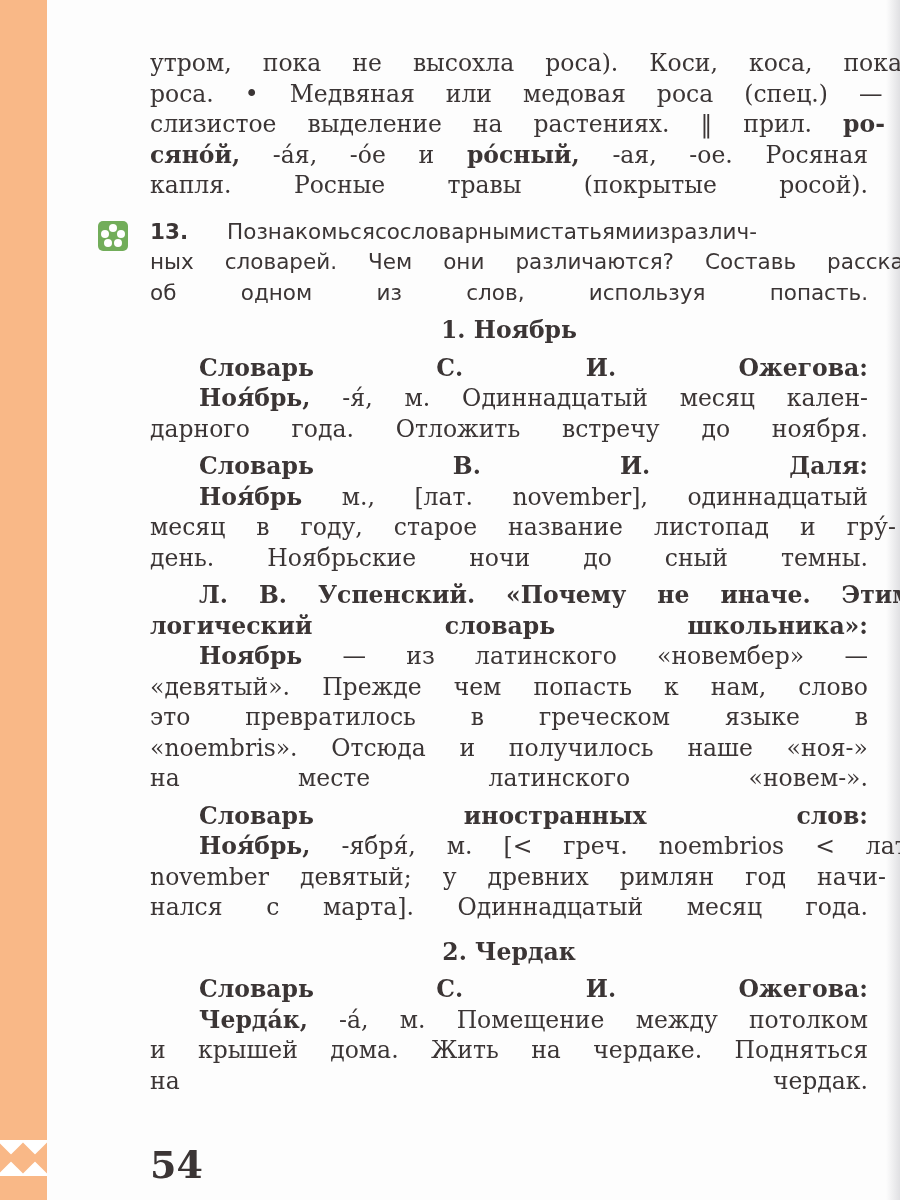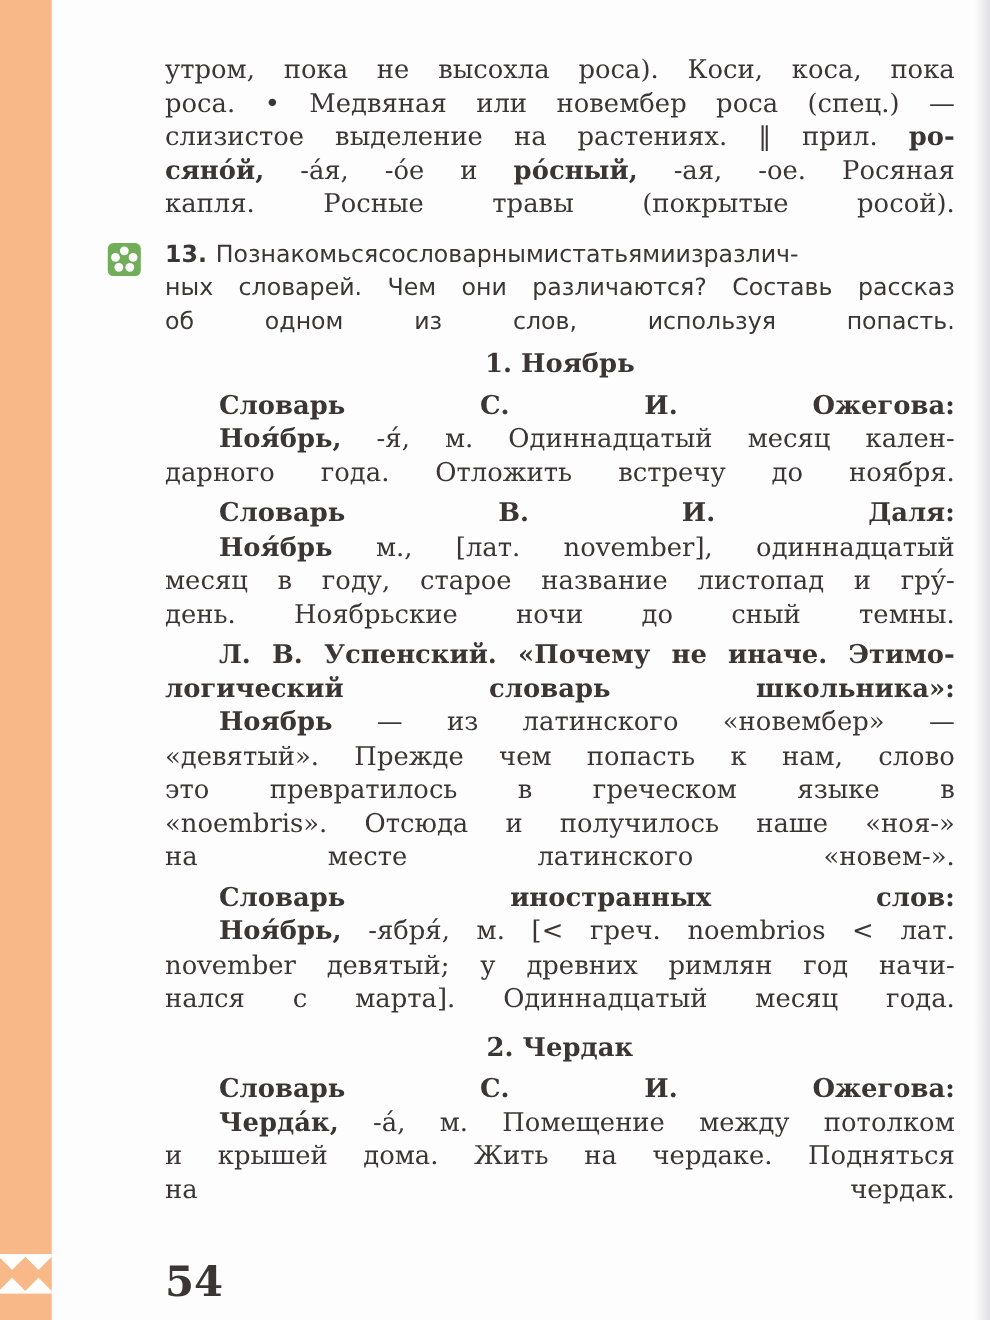--- a/index.html
+++ b/index.html
@@ -54,20 +54,21 @@
       top: 48px;
       width: 718px;
     }
     .line {
       display: flex;
       justify-content: space-between;
       font-size: 23.5px;
       line-height: 30.5px;
       height: 30.5px;
       white-space: nowrap;
+      gap: 31px;
     }
     .line.last {
       justify-content: space-between;
       gap: 0.42em;
     }
     .line.indent {
       padding-left: 49px;
     }
     .b { font-weight: bold; }
     .sans {
@@ -134,21 +135,21 @@
         <span>роса).</span>
         <span>Коси,</span>
         <span>коса,</span>
         <span>пока</span>
       </div>
       <div class="line">
         <span>роса.</span>
         <span>•</span>
         <span>Медвяная</span>
         <span>или</span>
-        <span>новембер</span>
+        <span>медовая</span>
         <span>роса</span>
         <span>(спец.)</span>
         <span>—</span>
       </div>
       <div class="line">
         <span>слизистое</span>
         <span>выделение</span>
         <span>на</span>
         <span>растениях.</span>
         <span>‖</span>

